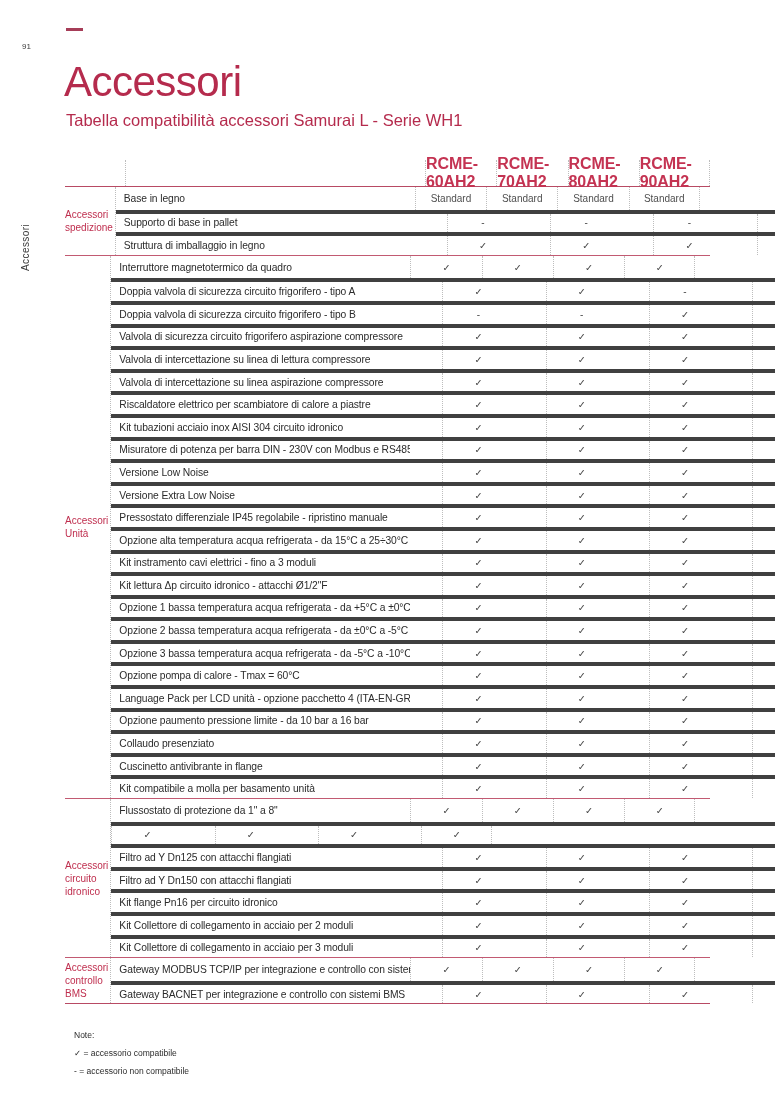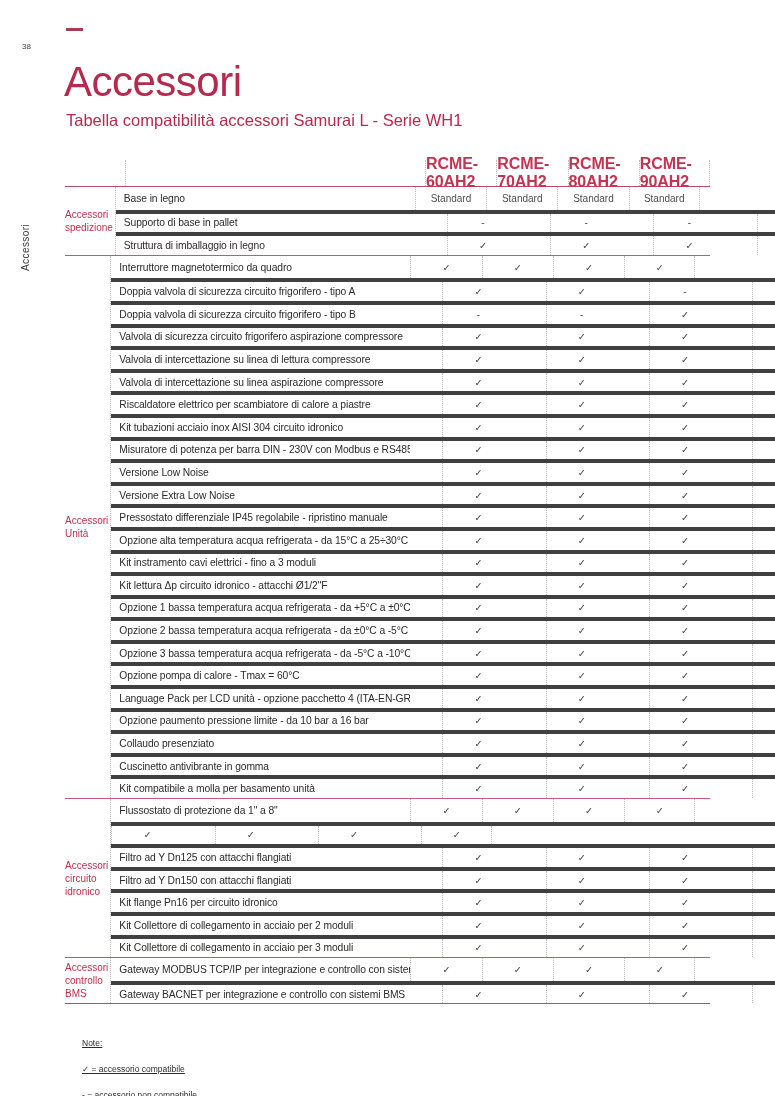--- a/index.html
+++ b/index.html
@@ -51,26 +51,26 @@
   }
   .val {
     width:71.25px; border-left:1px dotted #bdbdbd;
     display:flex; align-items:center; justify-content:center;
     font-size:10px; color:#4f4f4f;
   }
   .val:last-child { border-right:1px dotted #bdbdbd; }
   .val.check { font-size:9.5px; color:#4a4a4a; }
 
   .note { position:absolute; left:66px; top:1022px; font-size:8.5px; line-height:1.18; color:#2b2b2b; }
-  .note div { margin:16px;text-decoration:underline; }
+  .note div { margin:8px; }
 </style>
 </head>
 <body>
 
-<div class="pagenum">38</div>
+<div class="pagenum">91</div>
 <div class="top-dash"></div>
 <div class="side-label">Accessori</div>
 <h1 class="title">Accessori</h1>
 <h2 class="subtitle">Tabella compatibilità accessori Samurai L  - Serie WH1</h2>
 
 <div class="tablewrap">
   <div class="thead">
     <div class="corner-label"></div>
     <div class="corner-desc"></div>
 
@@ -257,21 +257,21 @@
             <div class="val check">✓</div>
           </div>
           <div class="row">
             <div class="desc">Collaudo presenziato</div>
             <div class="val check">✓</div>
             <div class="val check">✓</div>
             <div class="val check">✓</div>
             <div class="val check">✓</div>
           </div>
           <div class="row">
-            <div class="desc">Cuscinetto antivibrante in gomma</div>
+            <div class="desc">Cuscinetto antivibrante in flange</div>
             <div class="val check">✓</div>
             <div class="val check">✓</div>
             <div class="val check">✓</div>
             <div class="val check">✓</div>
           </div>
           <div class="row">
             <div class="desc">Kit compatibile a molla per basamento unità</div>
             <div class="val check">✓</div>
             <div class="val check">✓</div>
             <div class="val check">✓</div>

